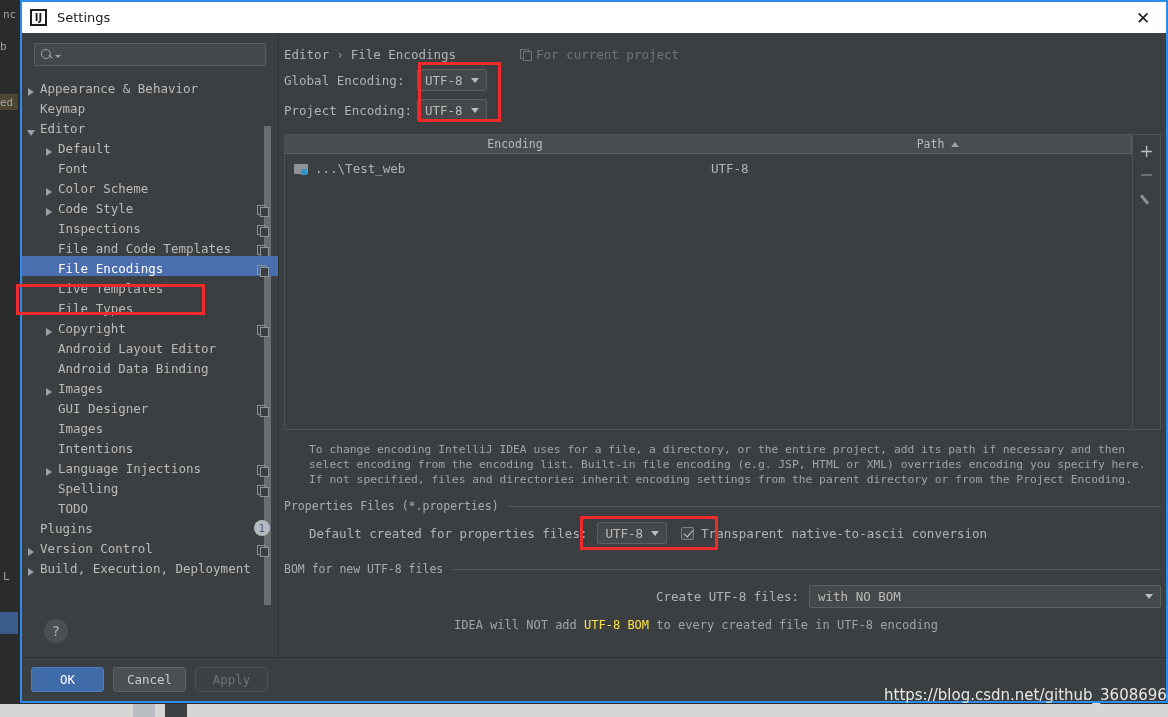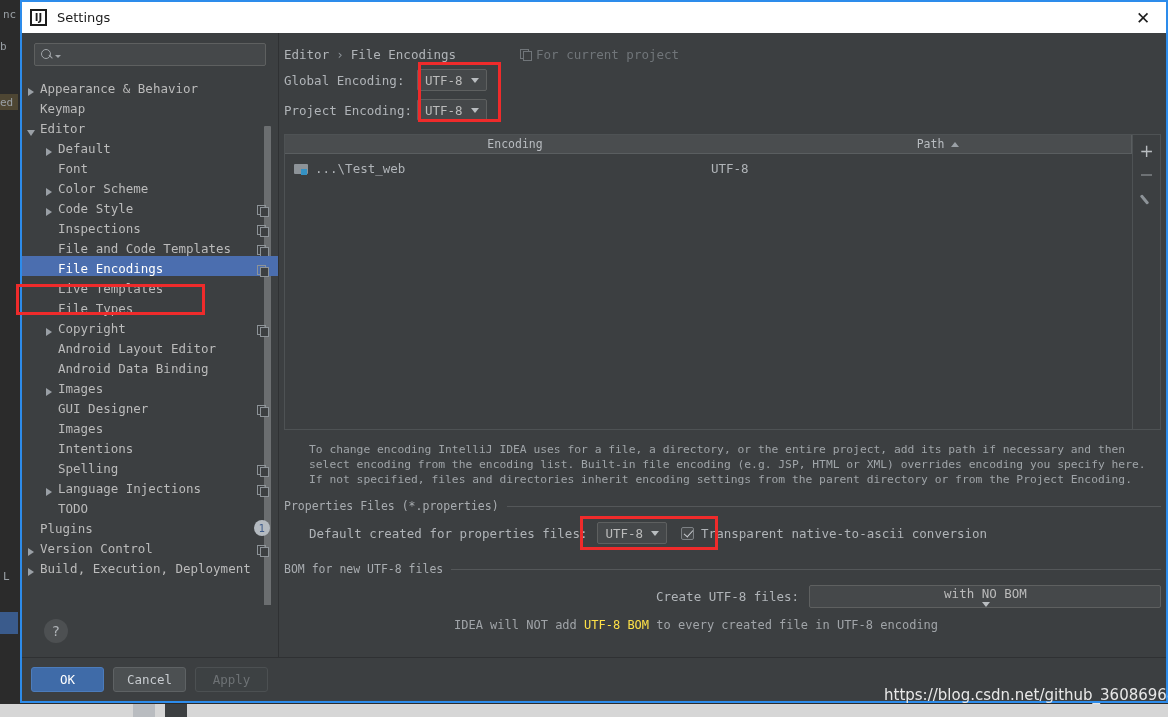--- a/index.html
+++ b/index.html
@@ -423,21 +423,20 @@
     border: 1px solid #5e6060;
     background: #45484a;
     border-radius: 2px;
     display: flex; align-items: center;
     justify-content: space-between;
     padding: 0 7px 0 8px;
     color: #bbbbbb;
     font-family: "DejaVu Sans Mono", monospace;
     font-size: 12.5px;
     cursor: pointer;
-    flex-direction: column;
   }
   .note {
     margin: 10px 0 0 170px;
     font-family: "DejaVu Sans Mono", monospace;
     font-size: 12px;
     color: #a0a4a8;
   }
   .note .hl { color: #fde047; }
 
   
@@ -627,30 +626,30 @@
             <span class="tw"></span>
             <span class="tree-label">Images</span>
           </div>
           <div class="tree-row">
             <span class="tw"></span>
             <span class="tw"></span>
             <span class="tree-label">Intentions</span>
           </div>
           <div class="tree-row">
             <span class="tw"></span>
+            <span class="tw">
+              <span class="arrow-right"></span>
+            </span>
+            <span class="tree-label">Language Injections</span>
+            <span class="copy-badge"></span>
+          </div>
+          <div class="tree-row">
+            <span class="tw"></span>
             <span class="tw"></span>
             <span class="tree-label">Spelling</span>
-            <span class="copy-badge"></span>
-          </div>
-          <div class="tree-row">
-            <span class="tw"></span>
-            <span class="tw">
-              <span class="arrow-right"></span>
-            </span>
-            <span class="tree-label">Language Injections</span>
             <span class="copy-badge"></span>
           </div>
           <div class="tree-row">
             <span class="tw"></span>
             <span class="tw"></span>
             <span class="tree-label">TODO</span>
           </div>
           <div class="tree-row">
             <span class="tw"></span>
             <span class="tree-label">Plugins</span>

